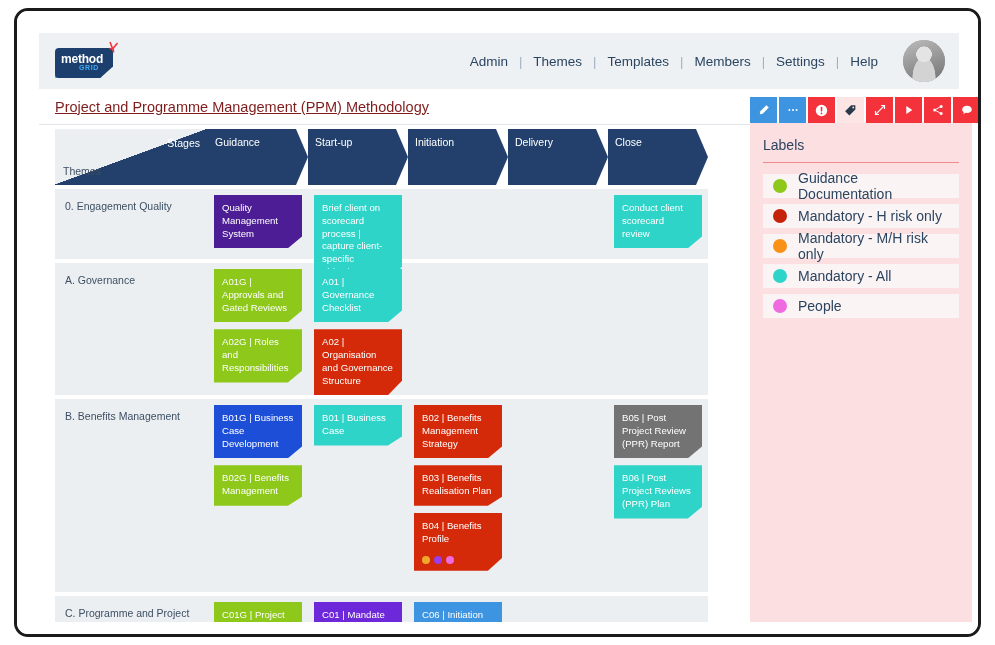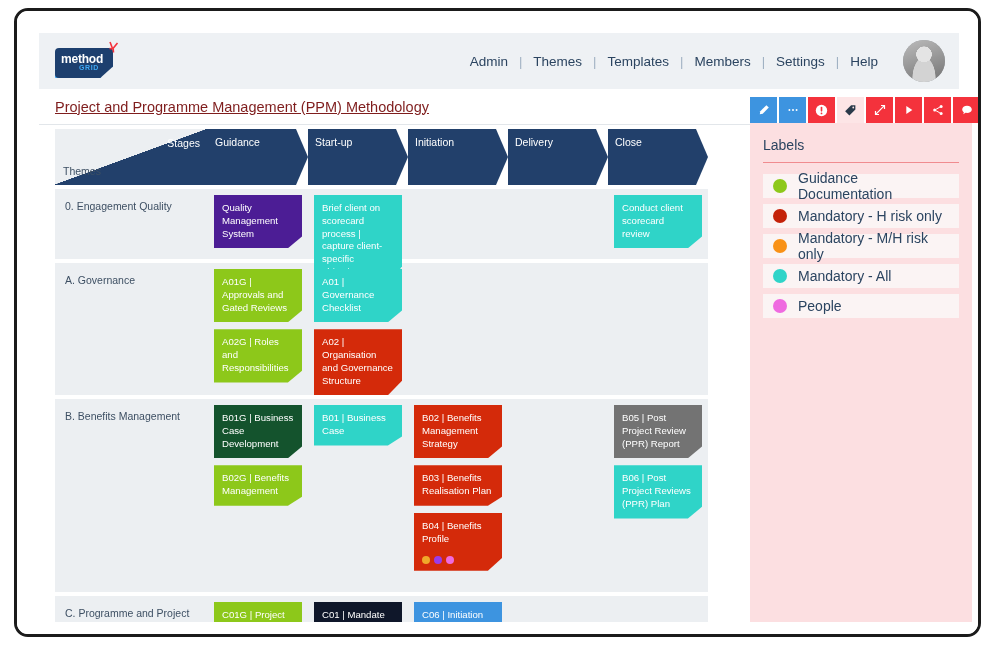--- a/index.html
+++ b/index.html
@@ -403,21 +403,21 @@
             </div>
             <div class="col-stage stage-cell"></div>
             <div class="col-stage stage-cell"></div>
             <div class="col-stage stage-cell"></div>
           </div>
           <div class="grid-row r-h193">
             <div class="col-theme theme-cell">
               <div class="th-label">B. Benefits Management</div>
             </div>
             <div class="col-stage stage-cell">
-              <div class="card" style="background: #14532d;"><span>B01G | Business Case Development</span></div>
+              <div class="card" style="background: #1d4ed8;"><span>B01G | Business Case Development</span></div>
               <div class="card" style="background: rgb(141, 200, 26);"><span>B02G | Benefits Management</span></div>
             </div>
             <div class="col-stage stage-cell">
               <div class="card" style="background: rgb(47, 212, 200);"><span>B01 | Business Case</span></div>
             </div>
             <div class="col-stage stage-cell">
               <div class="card" style="background: rgb(212, 42, 10);"><span>B02 | Benefits Management Strategy</span></div>
               <div class="card" style="background: rgb(212, 42, 10);"><span>B03 | Benefits Realisation Plan</span></div>
               <div class="card" style="background: rgb(212, 42, 10); min-height: 58px;"><span>B04 | Benefits Profile</span><div class="card-dots">
                   <i style="background: rgb(240, 168, 42);"></i>
@@ -432,21 +432,21 @@
             </div>
           </div>
           <div class="grid-row r-h30">
             <div class="col-theme theme-cell">
               <div class="th-label">C. Programme and Project Management</div>
             </div>
             <div class="col-stage stage-cell">
               <div class="card flat" style="background: rgb(141, 200, 26);"><span>C01G | Project and Programme</span></div>
             </div>
             <div class="col-stage stage-cell">
-              <div class="card flat" style="background: #0f172a;"><span>C01 | Mandate</span></div>
+              <div class="card flat" style="background: #6d28d9;"><span>C01 | Mandate</span></div>
             </div>
             <div class="col-stage stage-cell">
               <div class="card flat" style="background: rgb(61, 148, 224);"><span>C06 | Initiation Document (PID)</span></div>
             </div>
             <div class="col-stage stage-cell"></div>
             <div class="col-stage stage-cell"></div>
           </div>
         </div>
     </div>
 

